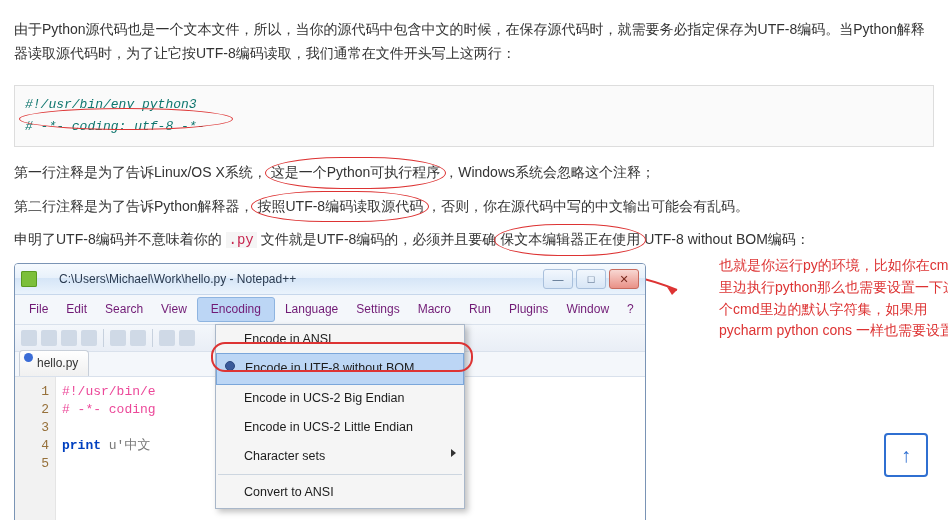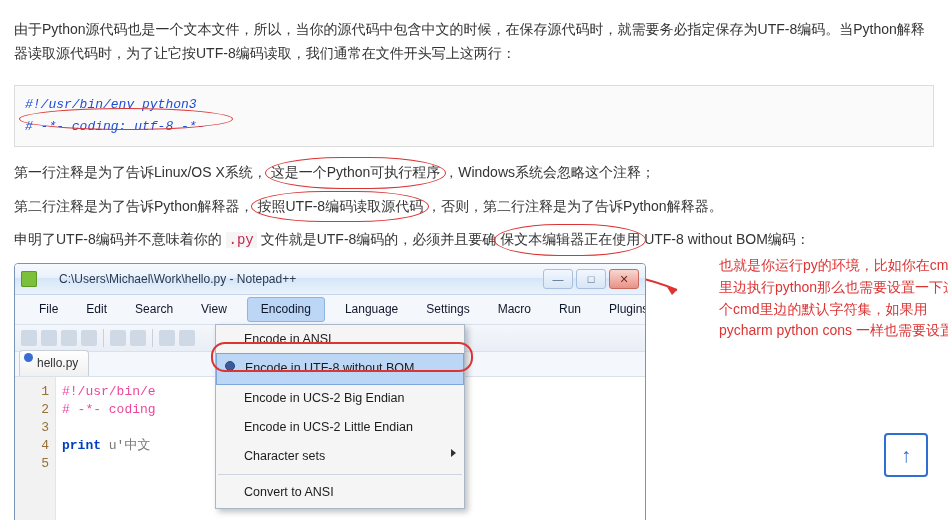--- a/index.html
+++ b/index.html
@@ -13,21 +13,21 @@
     width: 948px;
     box-sizing: border-box;
   }
   p { margin: 6px 0 10px 0; }
   .codebox {
     border: 1px solid #ddd;
     background: #fafafa;
     padding: 8px 10px;
     font-family: "Courier New", monospace;
     font-style: italic;
-    color: #1d4ed8;
+    color: #0f766e;
     font-size: 13px;
     margin: 19px 0 14px 0;
     position: relative;
   }
   .codebox .oval {
     position: absolute;
     border: 1.5px solid #d33;
     border-radius: 50%/50%;
     pointer-events: none;
   }
@@ -92,23 +92,22 @@
   .winbtn.close { background: linear-gradient(#f8d7d2,#e99187); border-color:#c86b5e; color:#7a2a1f;}
   .npp-menu {
     display: flex;
     gap: 2px;
     padding: 2px 6px;
     background: #f4f7fb;
     border-bottom: 1px solid #d9e1ec;
   }
   .npp-menu span {
     padding: 2px 8px;
-    color: #0f172a;
+    color: #701a75;
     border-radius: 3px;
-    margin-left: 10px;
   }
   .npp-menu span.active {
     background: #bcd6f5;
     border: 1px solid #8eb4e0;
     padding: 1px 13px;
   }
   .npp-toolbar {
     height: 26px;
     background: linear-gradient(#f4f7fb,#e9eef6);
     border-bottom: 1px solid #d9e1ec;
@@ -233,21 +232,21 @@
 
 <p>
   <span>第一行注释是为了告诉Linux/OS X系统，</span>
   <span class="circled">这是一个Python可执行程序</span>
   <span>，Windows系统会忽略这个注释；</span>
 </p>
 
 <p>
   <span>第二行注释是为了告诉Python解释器，</span>
   <span class="circled">按照UTF-8编码读取源代码</span>
-  <span>，否则，第二行注释是为了告诉Python解释器。</span>
+  <span>，否则，你在源代码中写的中文输出可能会有乱码。</span>
 </p>
 
 <p>
   <span>申明了UTF-8编码并不意味着你的 </span>
   <span class="inline-code">.py</span>
   <span> 文件就是UTF-8编码的，必须并且要确</span>
   <span class="circled">保文本编辑器正在使用</span>
   <span>UTF-8 without BOM编码：</span>
 </p>
 

